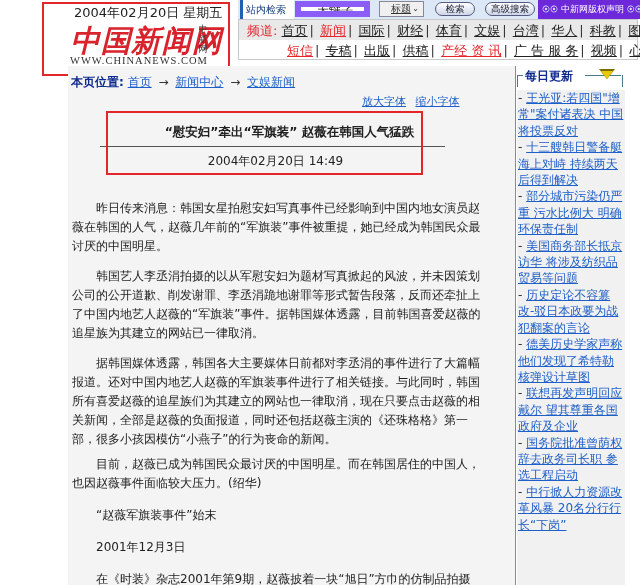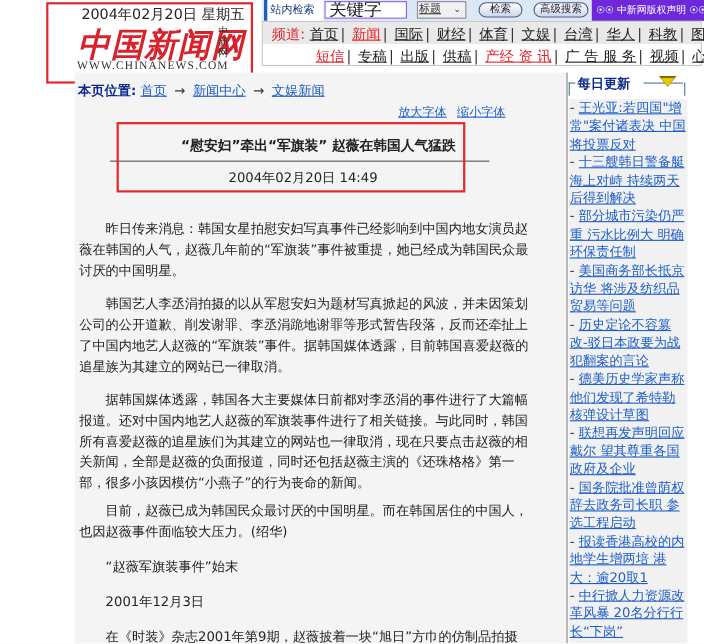--- a/index.html
+++ b/index.html
@@ -8,22 +8,22 @@
 
   
   .logo-area { position: absolute; left: 42px; top: 2px; width: 188px; height: 74px; border: 2px solid #e4262b; }
   .logo-date { position: absolute; left: 30px; top: 0px; font-size: 13px; color: #222; white-space: nowrap; }
   .logo-main { position: absolute; left: 25px; top: 17px; font-family: "DejaVu Serif", "Liberation Serif", serif; font-size: 30px; font-weight: bold; color: #d9232c; letter-spacing: 1px; font-style: italic; white-space: nowrap; transform: scaleX(0.98); }
   .logo-side { position: absolute; left: 153px; top: 20px; width: 12px; font-size: 9px; line-height: 10px; color: #333; text-align: center; }
   .logo-url { position: absolute; left: 26px; top: 51px; font-family: "Liberation Serif", serif; font-size: 10.5px; color: #333; letter-spacing: 1px; white-space: nowrap; }
 
   .search-bar { position: absolute; left: 238px; top: 0; width: 402px; height: 19px; background: #dce8f6; }
   .search-label { position: absolute; left: 2px; top: 0; width: 54px; height: 19px; background: #ffffff; border-left: 3px solid #1f5fb5; font-size: 10px; line-height: 19px; color: #123a7a; padding-left: 3px; white-space: nowrap; overflow: hidden; }
-  .search-input { position: absolute; left: 57px; top: 1px; width: 75px; height: 16px; border: 1px solid #8b5cf6; background: #fff; font-size: 16px; line-height: 14px; padding-left: 3px; color: #222; font-family: "DejaVu Sans", sans-serif; }
-  .search-select { position: absolute; left: 141px; top: 1px; width: 45px; height: 16px; border: 1px solid #889; background: #f0f0f0; font-size: 10px; line-height: 14px; padding-left: 1px; color: #333; text-decoration: underline; }
+  .search-input { position: absolute; left: 57px; top: 1px; width: 75px; height: 16px; border: 6px solid #8b5cf6; background: #fff; font-size: 12px; line-height: 14px; padding-left: 16px; color: #222; font-family: "DejaVu Sans", sans-serif; }
+  .search-select { position: absolute; left: 141px; top: 1px; width: 45px; height: 16px; border: 1px solid #889; background: #f0f0f0; font-size: 10px; line-height: 14px; padding-left: 11px; color: #333; text-decoration: underline; }
   .search-select .chev { position: absolute; right: 4px; top: 0; font-size: 8px; }
   .btn-pill { position: absolute; top: 2px; height: 14px; border: 1px solid #555a80; border-radius: 7px; background: linear-gradient(#ffffff, #cfd6e8); font-size: 9.5px; line-height: 12px; text-align: center; color: #223; white-space: nowrap; }
   .btn-search { left: 197px; width: 40px; }
   .btn-adv { left: 247px; width: 50px; }
   .copyright-strip { position: absolute; left: 300px; top: 0; width: 102px; height: 19px; background: #6d28d9; color: #fff; font-size: 9px; line-height: 19px; padding-left: 4px; white-space: nowrap; overflow: hidden; }
   .copyright-strip .arr { color: #d9f0ff; font-size: 8px; }
 
   .channel-box { position: absolute; left: 238px; top: 19px; width: 400px; height: 41px; border: 1px solid #c8c8c8; background: #fff; }
   .channel-row1 { position: absolute; left: 0; top: 0; width: 100%; height: 20px; background: #e9e9e9; }
   .channel-label { position: absolute; left: 6px; top: 2px; font-size: 13px; color: #e4262b; }
@@ -170,15 +170,14 @@
 </div>
 <div class="side-list">
   <div class="item"><span class="dash">- </span><a>王光亚:若四国"增常"案付诸表决 中国将投票反对</a></div>
   <div class="item"><span class="dash">- </span><a>十三艘韩日警备艇海上对峙 持续两天后得到解决</a></div>
   <div class="item"><span class="dash">- </span><a>部分城市污染仍严重 污水比例大 明确环保责任制</a></div>
   <div class="item"><span class="dash">- </span><a>美国商务部长抵京访华 将涉及纺织品贸易等问题</a></div>
   <div class="item"><span class="dash">- </span><a>历史定论不容篡改-驳日本政要为战犯翻案的言论</a></div>
   <div class="item"><span class="dash">- </span><a>德美历史学家声称他们发现了希特勒核弹设计草图</a></div>
   <div class="item"><span class="dash">- </span><a>联想再发声明回应戴尔 望其尊重各国政府及企业</a></div>
   <div class="item"><span class="dash">- </span><a>国务院批准曾荫权辞去政务司长职 参选工程启动</a></div>
-  <div class="item"><span class="dash">- </span><a>报读香港高校的内地学生增两培 港大：逾20取1</a></div>
   <div class="item"><span class="dash">- </span><a>中行掀人力资源改革风暴 20名分行行长“下岗”</a></div>
 </div>
 
 </body></html>

